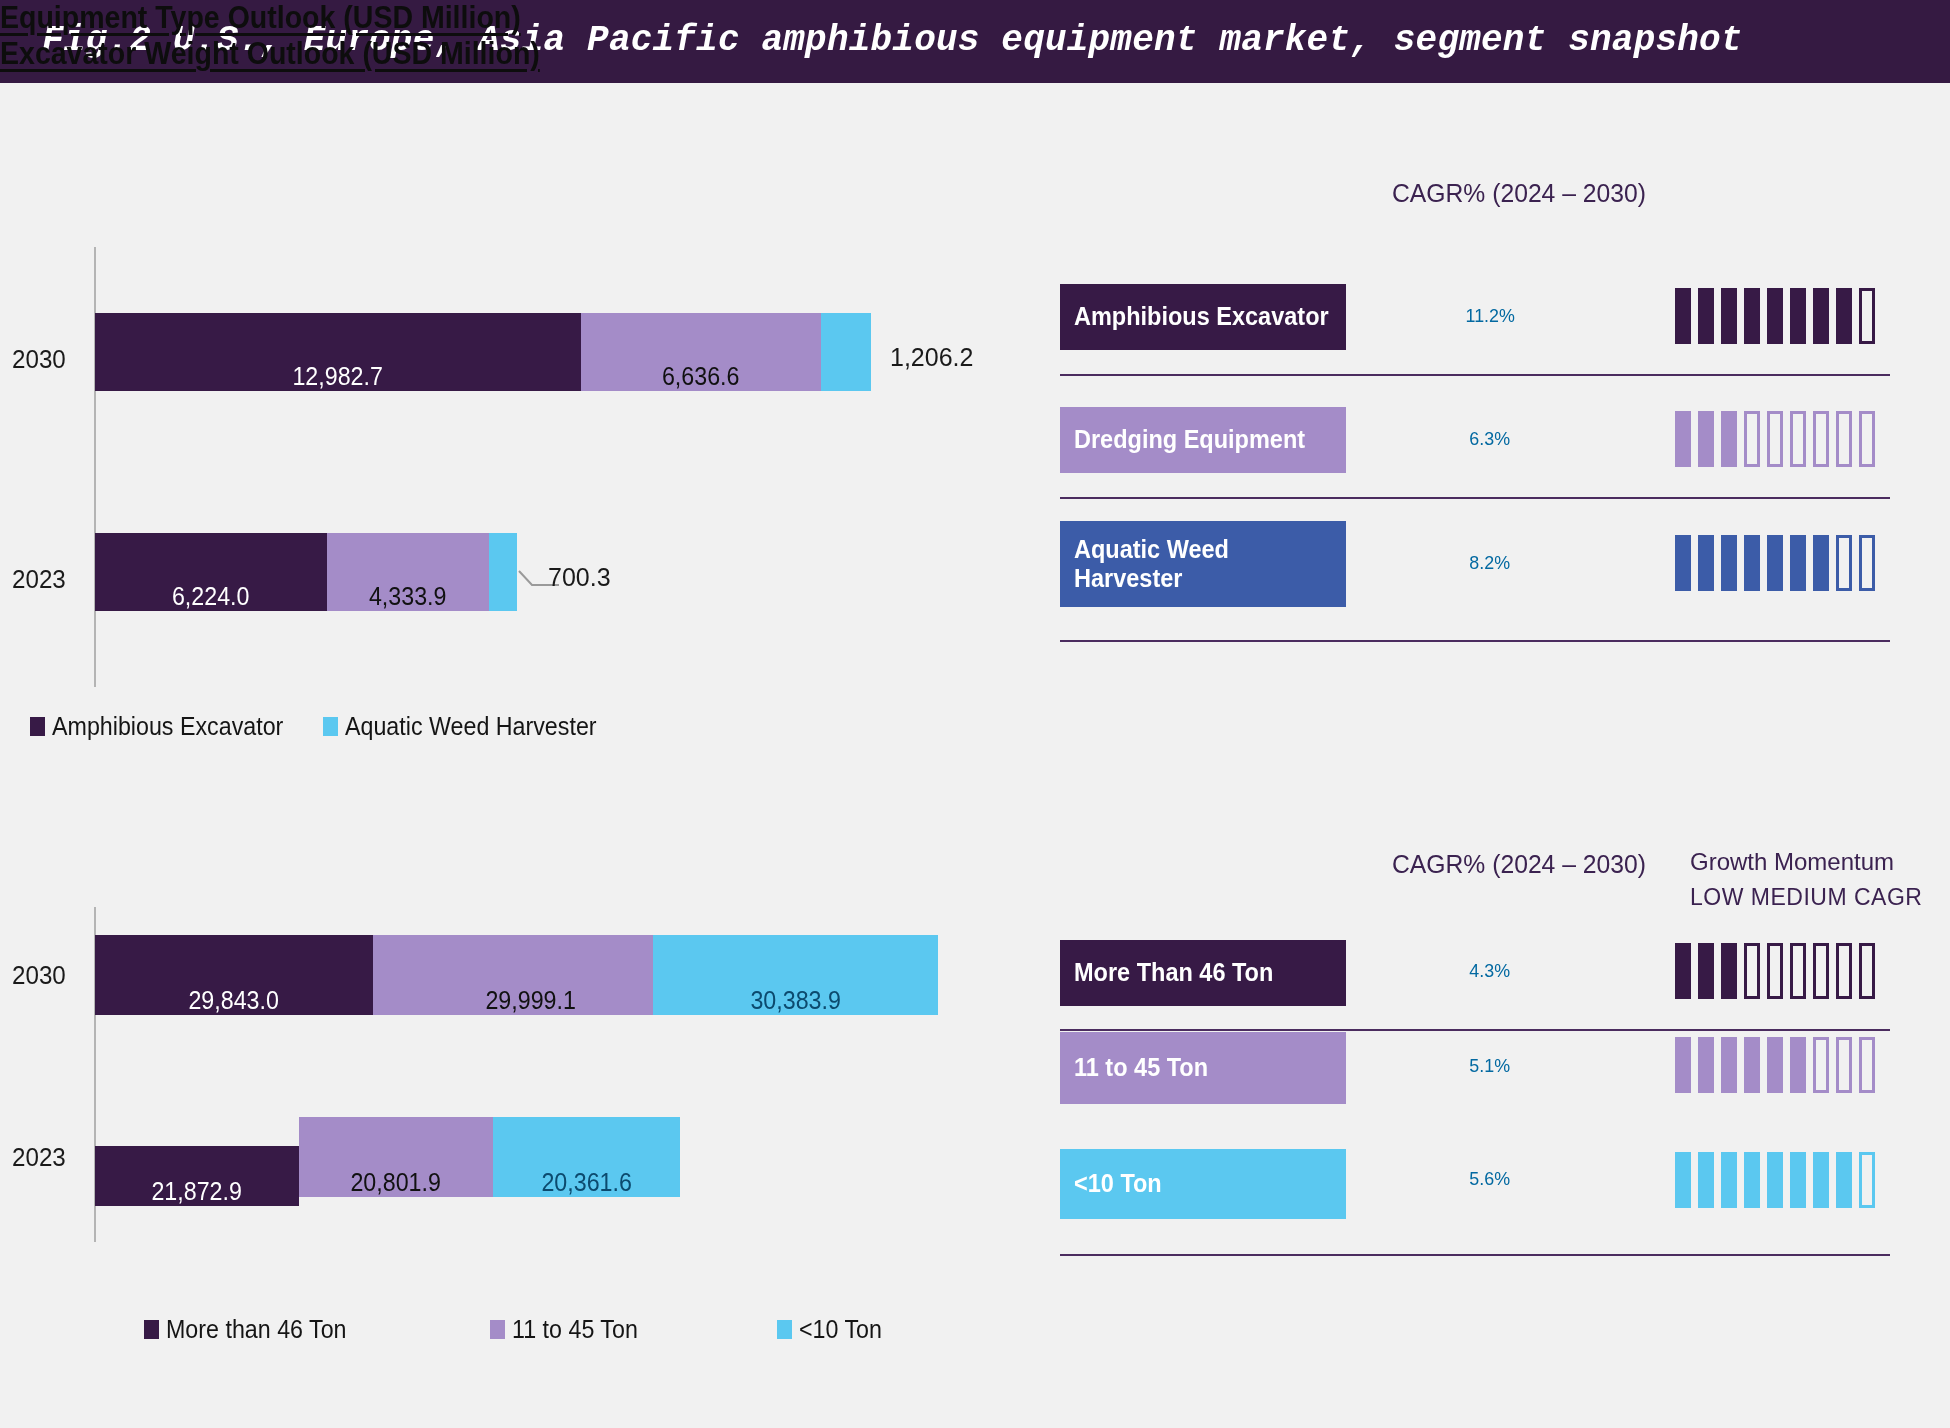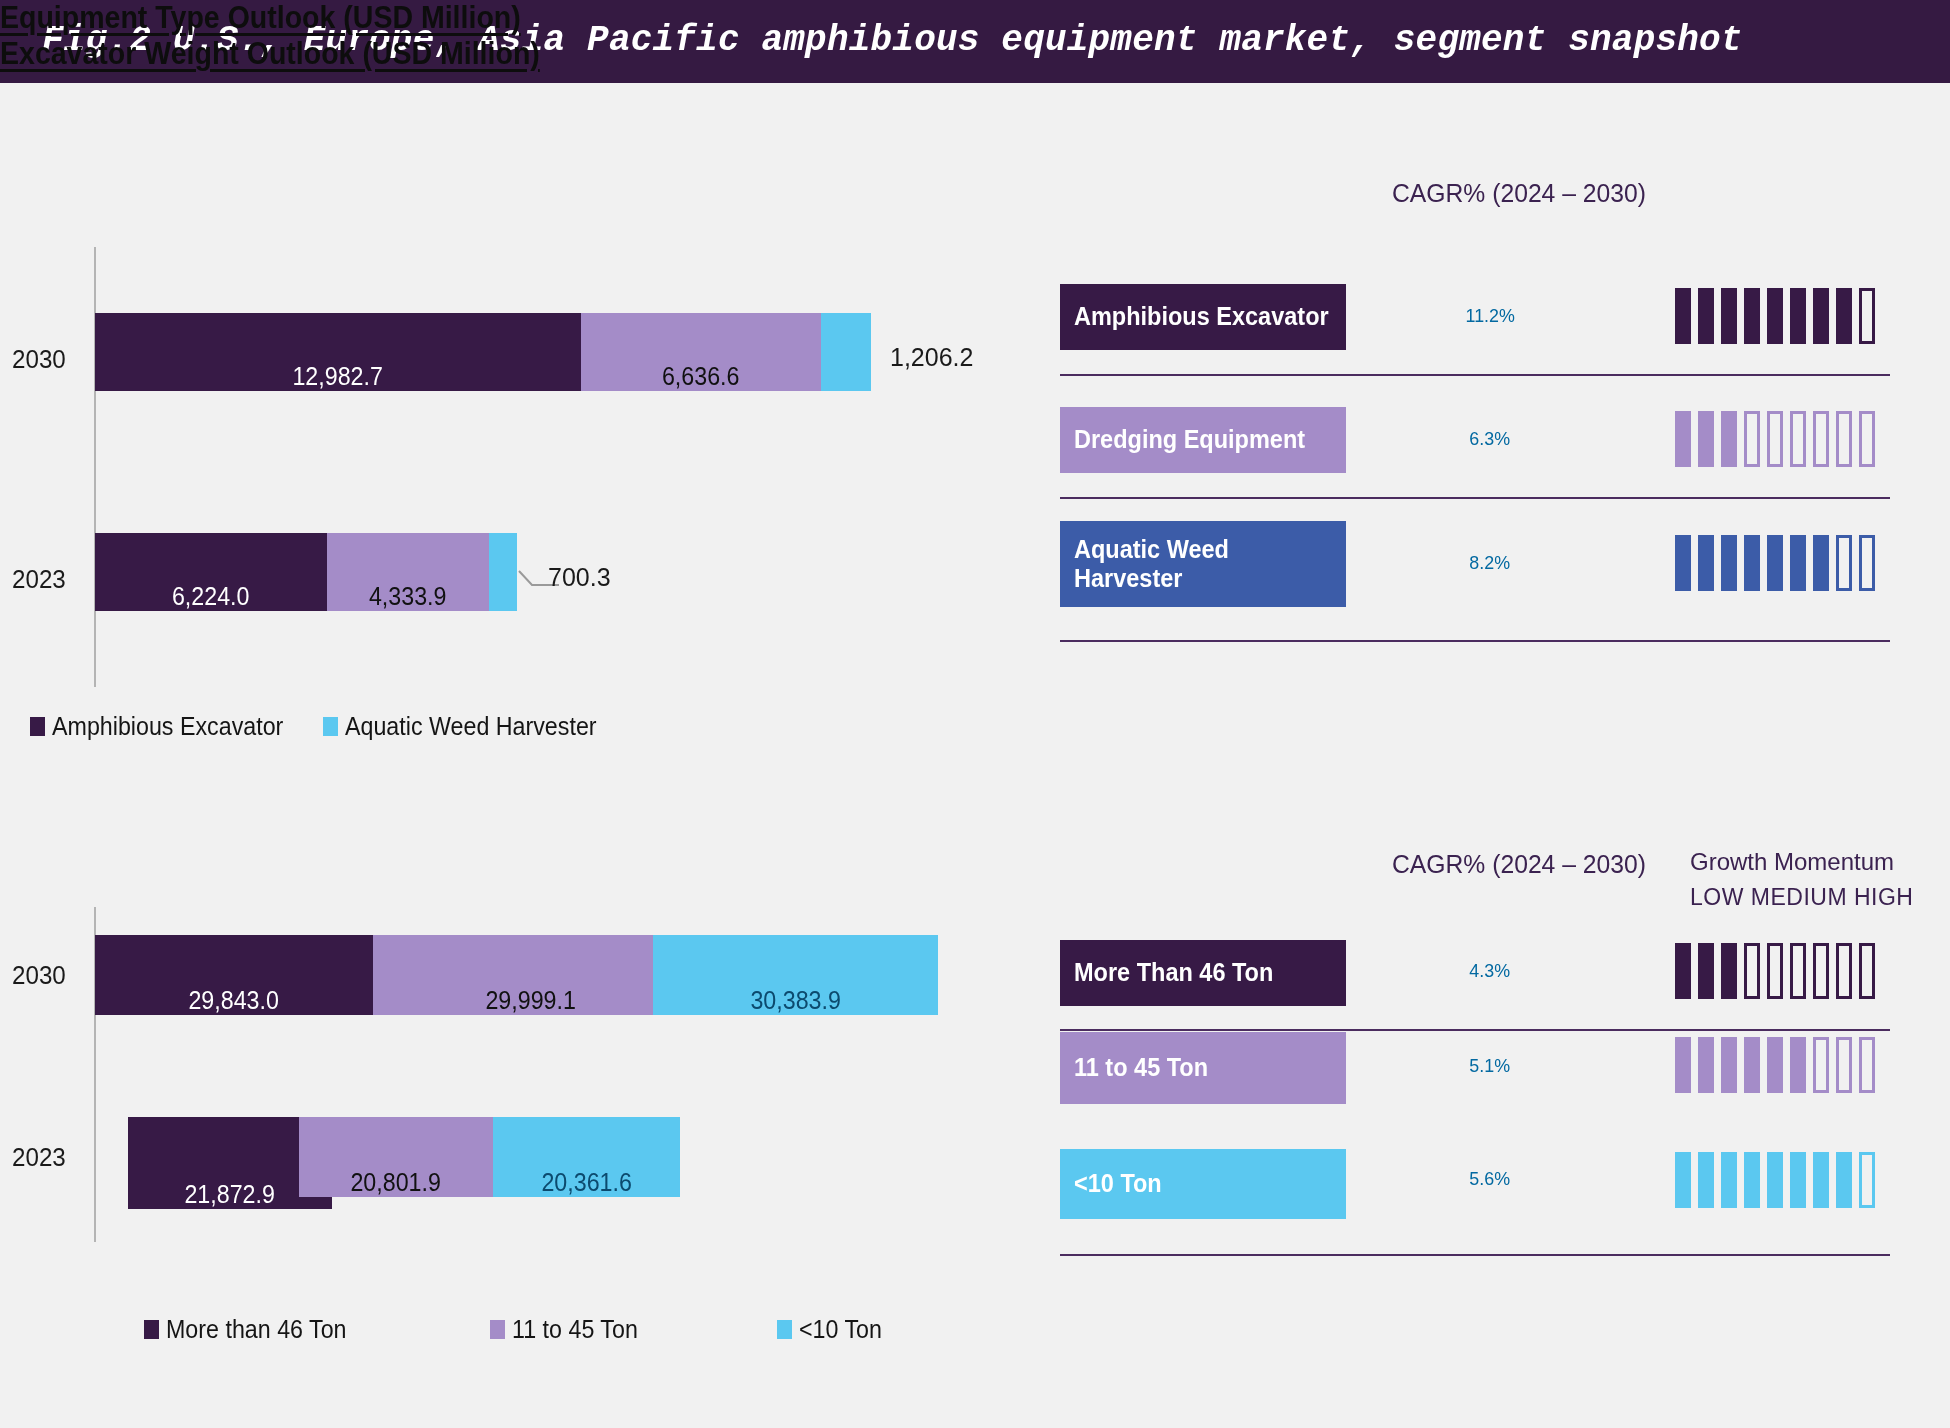--- a/index.html
+++ b/index.html
@@ -284,21 +284,21 @@
   <span>29,843.0</span>
 </div>
 <div class="seg purple" style="left:373px; top:935px; width:316px; height:80px;">
   <span>29,999.1</span>
 </div>
 <div class="seg cyan" style="left:653px; top:935px; width:285px; height:80px;">
   <span>30,383.9</span>
 </div>
 
 <div class="year-label" style="left:12px; top:1142px;">2023</div>
-<div class="seg dark" style="left:95px; top:1117px; width:204px; height:92px;margin-left:33px;">
+<div class="seg dark" style="left:95px; top:1146px; width:204px; height:60px;">
   <span>21,872.9</span>
 </div>
 <div class="seg purple" style="left:299px; top:1117px; width:194px; height:80px;">
   <span>20,801.9</span>
 </div>
 <div class="seg cyan" style="left:493px; top:1117px; width:187px; height:80px;">
   <span>20,361.6</span>
 </div>
 
 <div class="legend" style="left:144px; top:1315px;">
@@ -311,21 +311,21 @@
     <span class="lbl">11 to 45 Ton</span>
   </div>
   <div class="legend-item" style="margin-left:130px;">
     <span class="swatch" style="background:#5BC8F0;"></span>
     <span class="lbl">&lt;10 Ton</span>
   </div>
 </div>
 
 <div class="cagr-heading" style="left:1392px; top:849px;">CAGR% (2024 – 2030)</div>
 <div class="momentum-heading" style="left:1690px; top:848px;">Growth Momentum</div>
-<div class="momentum-scale" style="left:1690px; top:884px;">LOW  MEDIUM  HIGH</div>
+<div class="momentum-scale" style="left:1690px; top:884px;">LOW  MEDIUM  CAGR</div>
 
 <div class="tag-box" style="left:1060px; top:940px; width:286px; height:66px; background:#371A46;">
   <span class="tl">More Than 46 Ton</span>
 </div>
 <div class="cagr-value" style="left:1400px; top:960px; width:180px;">
   <span>4.3%</span>
 </div>
 <div class="momentum" style="left:1675px; top:943px;">
     <span class="mb" style="background: rgb(55, 26, 70);"></span>
     <span class="mb" style="background: rgb(55, 26, 70);"></span>

